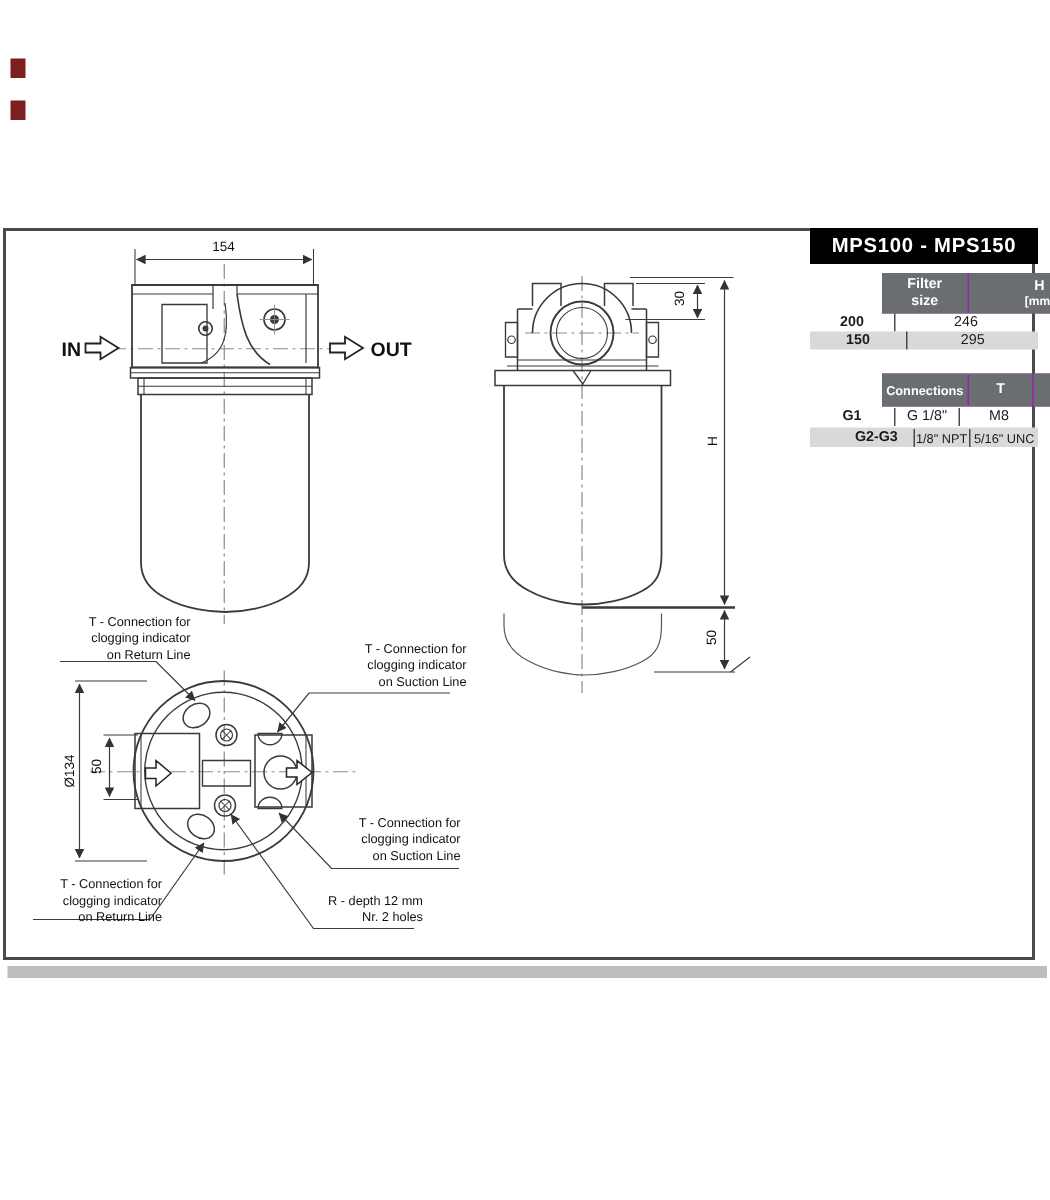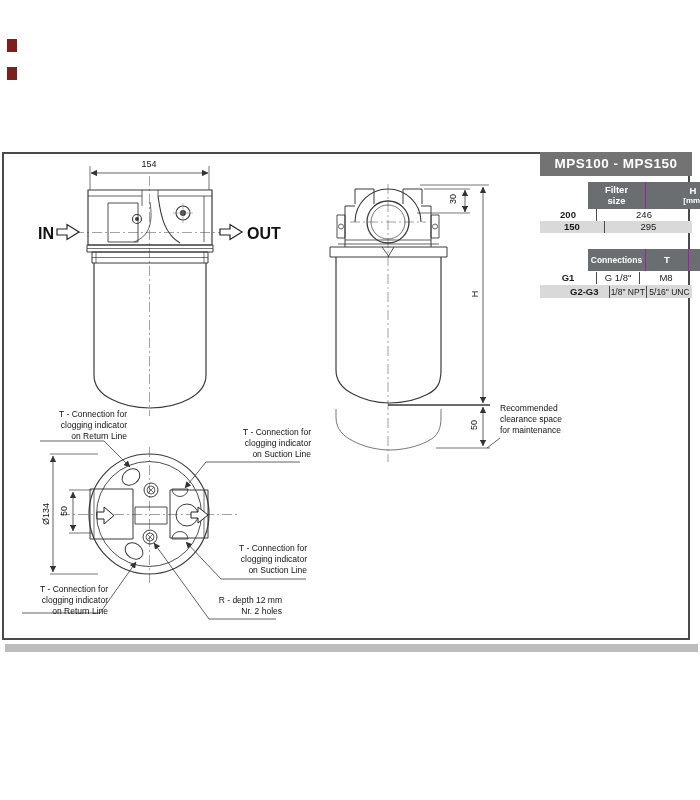--- a/index.html
+++ b/index.html
@@ -9,25 +9,25 @@
   .frame{left:2px;top:152px;width:688px;height:488px;border:2px solid #4a4a4a;box-sizing:border-box;}
   .shadow{left:5px;top:644px;width:693px;height:8px;background:#bdbdbd;}
   .redmark{width:10px;height:13px;background:#7e1f1f;}
 
   svg.linework{position:absolute;left:0;top:0;}
 
   .lbl{font-size:8.5px;line-height:11px;text-align:right;color:#111;}
   .note{font-size:8.5px;line-height:11px;text-align:left;color:#111;}
   .dimtext{font-size:9px;color:#111;text-align:center;}
   .rot{transform:rotate(-90deg);transform-origin:center center;}
-  .flowlbl{font-size:16px;font-weight:bold;color:#111;}
+  .flowlbl{font-size:13px;font-weight:bold;color:#111;}
 
   
   .panel{left:540px;top:152px;width:152px;height:146px;}
-  .ptitle{position:absolute;left:0;top:0;width:152px;height:24px;background:#737373;
+  .ptitle{position:absolute;left:0;top:0;width:152px;height:24px;background:#000000;
           color:#fff;font-weight:bold;font-size:13.5px;line-height:24px;text-align:center;
           letter-spacing:.5px;}
   .hrow{position:absolute;display:flex;background:#a21caf;margin-left:48px;}
   .hcell{background:#6a6e71;color:#fff;font-weight:bold;display:flex;flex-direction:column;
          align-items:center;justify-content:center;box-sizing:border-box;}
   .hl1{font-size:9.5px;line-height:10.5px;}
   .hl2{font-size:8px;line-height:9px;font-weight:bold;}
   .drow{position:absolute;display:flex;align-items:center;}
   .dalt{background:#d9d9d9;}
   .dcell{box-sizing:border-box;text-align:center;font-size:9.5px;line-height:12px;}
@@ -157,25 +157,20 @@
       <path d="M276,619 H209 L154,543" stroke-width="0.8" marker-end="url(#arr)"></path>
     </g>
   </svg>
 
   <div class="abs dimtext" style="left:125px;top:159px;width:48px;">154</div>
   <div class="abs flowlbl" style="left:30px;top:225px;width:24px;text-align:right;">IN</div>
   <div class="abs flowlbl" style="left:247px;top:225px;width:44px;">OUT</div>
   <div class="abs dimtext rot" style="left:440px;top:194px;width:26px;">30</div>
   <div class="abs dimtext rot" style="left:462px;top:289px;width:26px;">H</div>
   <div class="abs dimtext rot" style="left:461px;top:420px;width:26px;">50</div>
-  <div class="abs note" style="left:500px;top:403px;width:84px;">
-    <div>Recommended</div>
-    <div>clearance space</div>
-    <div>for maintenance</div>
-  </div>
   <div class="abs dimtext rot" style="left:26px;top:509px;width:40px;">Ø134</div>
   <div class="abs dimtext rot" style="left:51px;top:506px;width:26px;">50</div>
 
   <div class="abs lbl" style="left:33px;top:409px;width:94px;">
     <div>T - Connection for</div>
     <div>clogging indicator</div>
     <div>on Return Line</div>
   </div>
   <div class="abs lbl" style="left:219px;top:427px;width:92px;">
     <div>T - Connection for</div>

